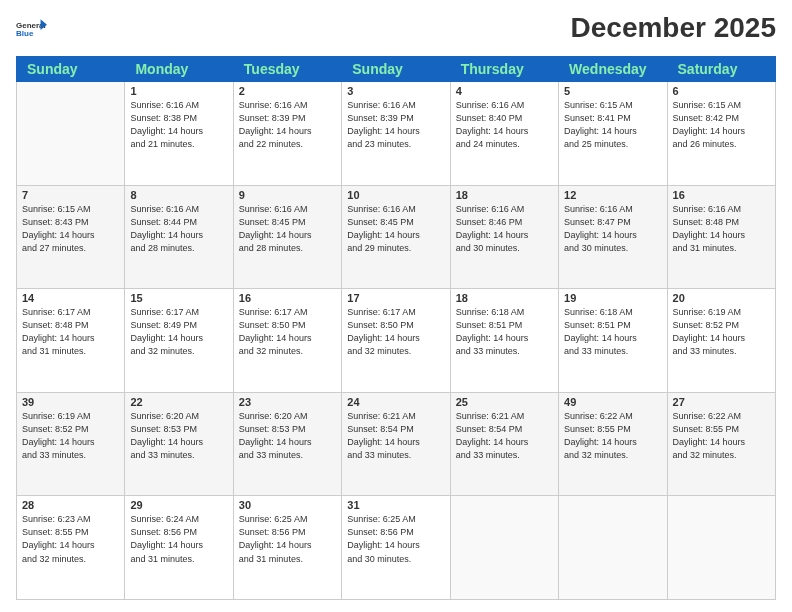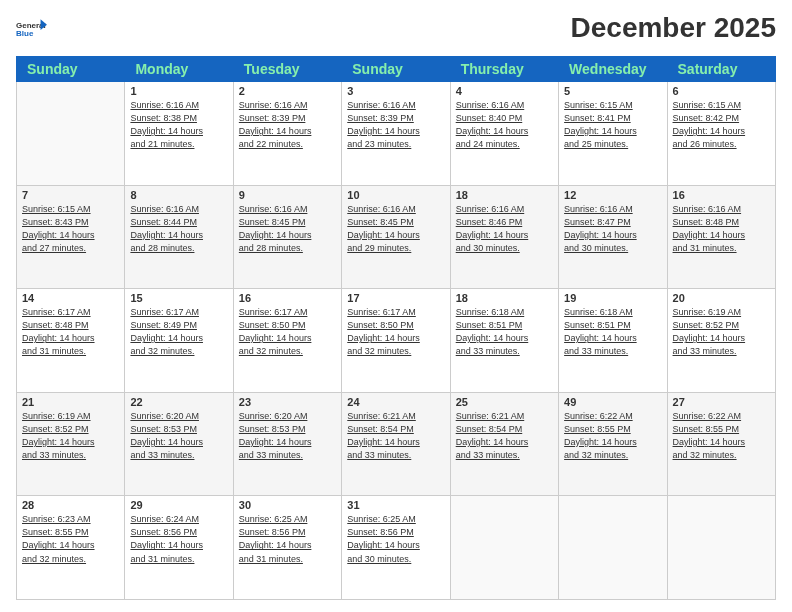--- a/index.html
+++ b/index.html
@@ -64,21 +64,20 @@
       height: 82px;
     }
     .day-num {
       font-weight: bold;
       font-size: 11px;
       margin-bottom: 2px;
     }
     .day-info {
       line-height: 1.45;
       font-size: 9px;
-      text-decoration: underline;
     }
     .empty-cell {
       background: #f9f9f9;
     }
     .row-shaded td {
       background: #f5f5f5;
     }
   </style>
 </head>
 <body>
@@ -192,21 +191,21 @@
             <div class="day-num">19</div>
             <div class="day-info">Sunrise: 6:18 AM<br>Sunset: 8:51 PM<br>Daylight: 14 hours<br>and 33 minutes.</div>
           </td>
           <td>
             <div class="day-num">20</div>
             <div class="day-info">Sunrise: 6:19 AM<br>Sunset: 8:52 PM<br>Daylight: 14 hours<br>and 33 minutes.</div>
           </td>
         </tr>
         <tr class="row-shaded">
           <td>
-            <div class="day-num">21</div>
+            <div class="day-num">39</div>
             <div class="day-info">Sunrise: 6:19 AM<br>Sunset: 8:52 PM<br>Daylight: 14 hours<br>and 33 minutes.</div>
           </td>
           <td>
             <div class="day-num">22</div>
             <div class="day-info">Sunrise: 6:20 AM<br>Sunset: 8:53 PM<br>Daylight: 14 hours<br>and 33 minutes.</div>
           </td>
           <td>
             <div class="day-num">23</div>
             <div class="day-info">Sunrise: 6:20 AM<br>Sunset: 8:53 PM<br>Daylight: 14 hours<br>and 33 minutes.</div>
           </td>

